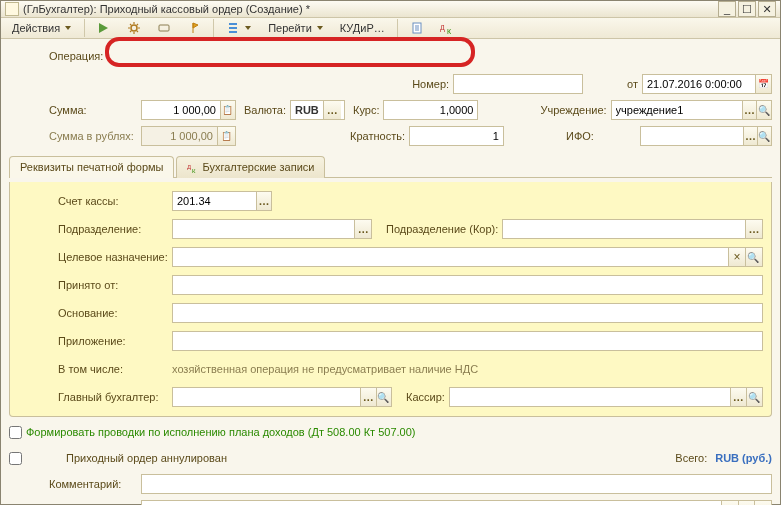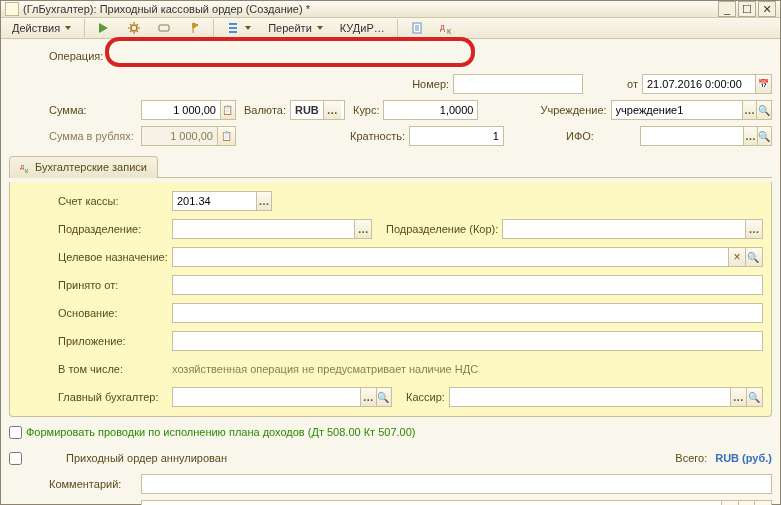--- a/index.html
+++ b/index.html
@@ -170,20 +170,21 @@
       <div style="width:14px;"></div>
       <span class="label" style="width:70px;">ИФО:</span>
       <div class="inputwrap flex1">
           <input style="">
           <div class="btn ell">…</div>
           <div class="btn mag"></div>
         </div>
     </div>
 
     <div class="tabs">
+      <div class="tab active">Реквизиты печатной формы</div>
       <div class="tab"><svg width="12" height="10" style="display:inline-block;vertical-align:middle;margin-right:3px;" viewBox="0 0 12 10">
             <text x="0" y="6" font-size="6" fill="#c03030">Д</text>
             <text x="5" y="10" font-size="6" fill="#2b8a00">К</text>
           </svg><span>Бухгалтерские записи</span></div>
     </div>
 
     <div class="tabbody">
       <div class="row">
         <span class="label" style="width:110px;">Счет кассы:</span>
         <div class="inputwrap" style="width:100px;">

